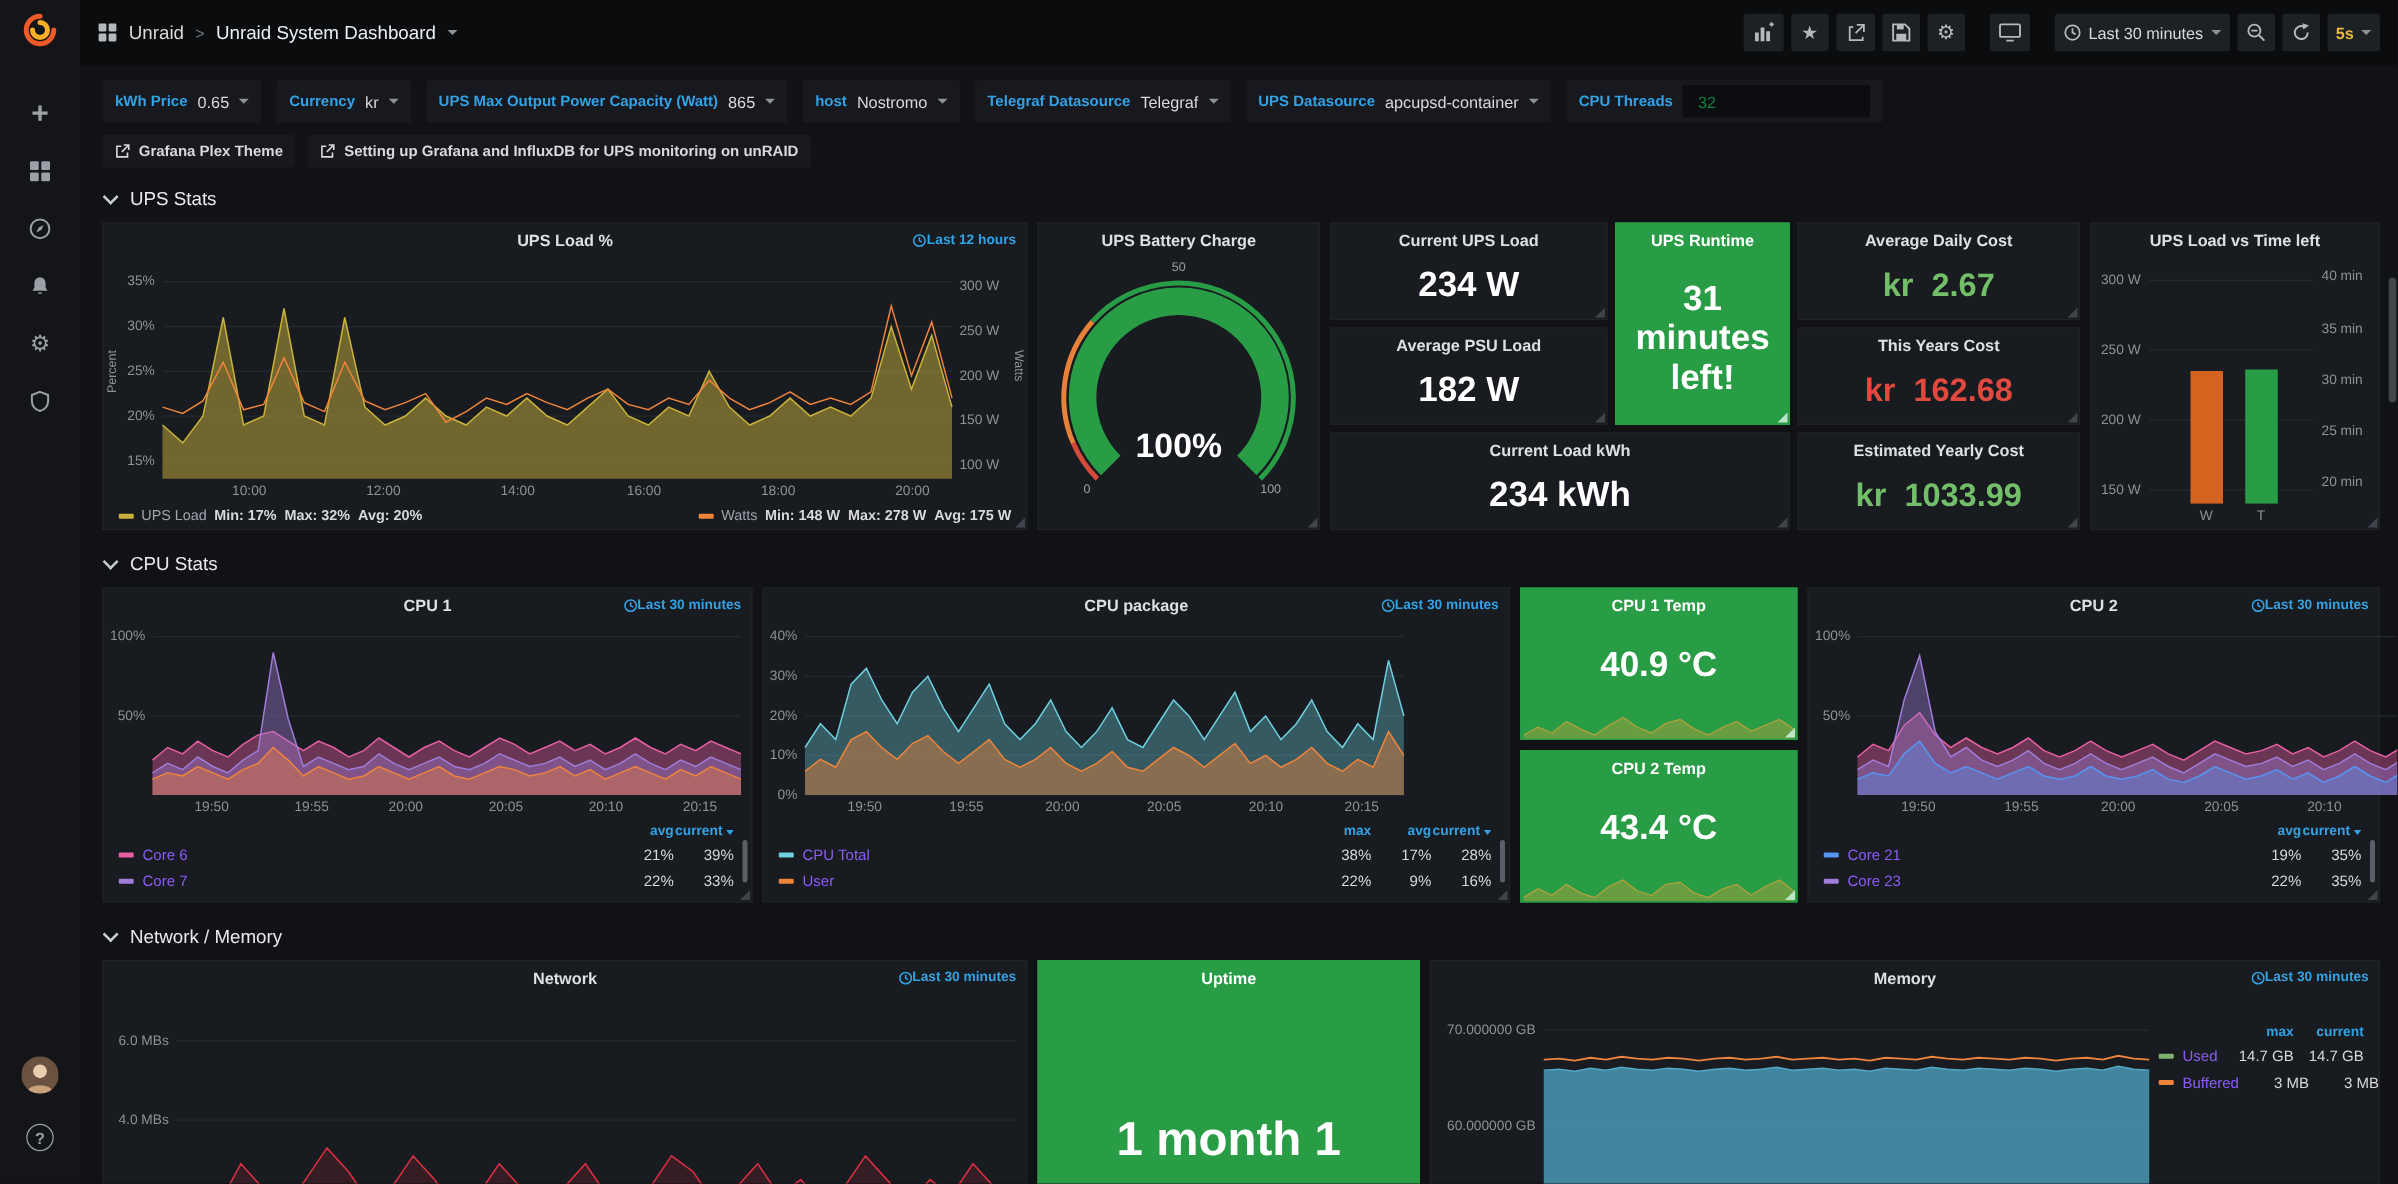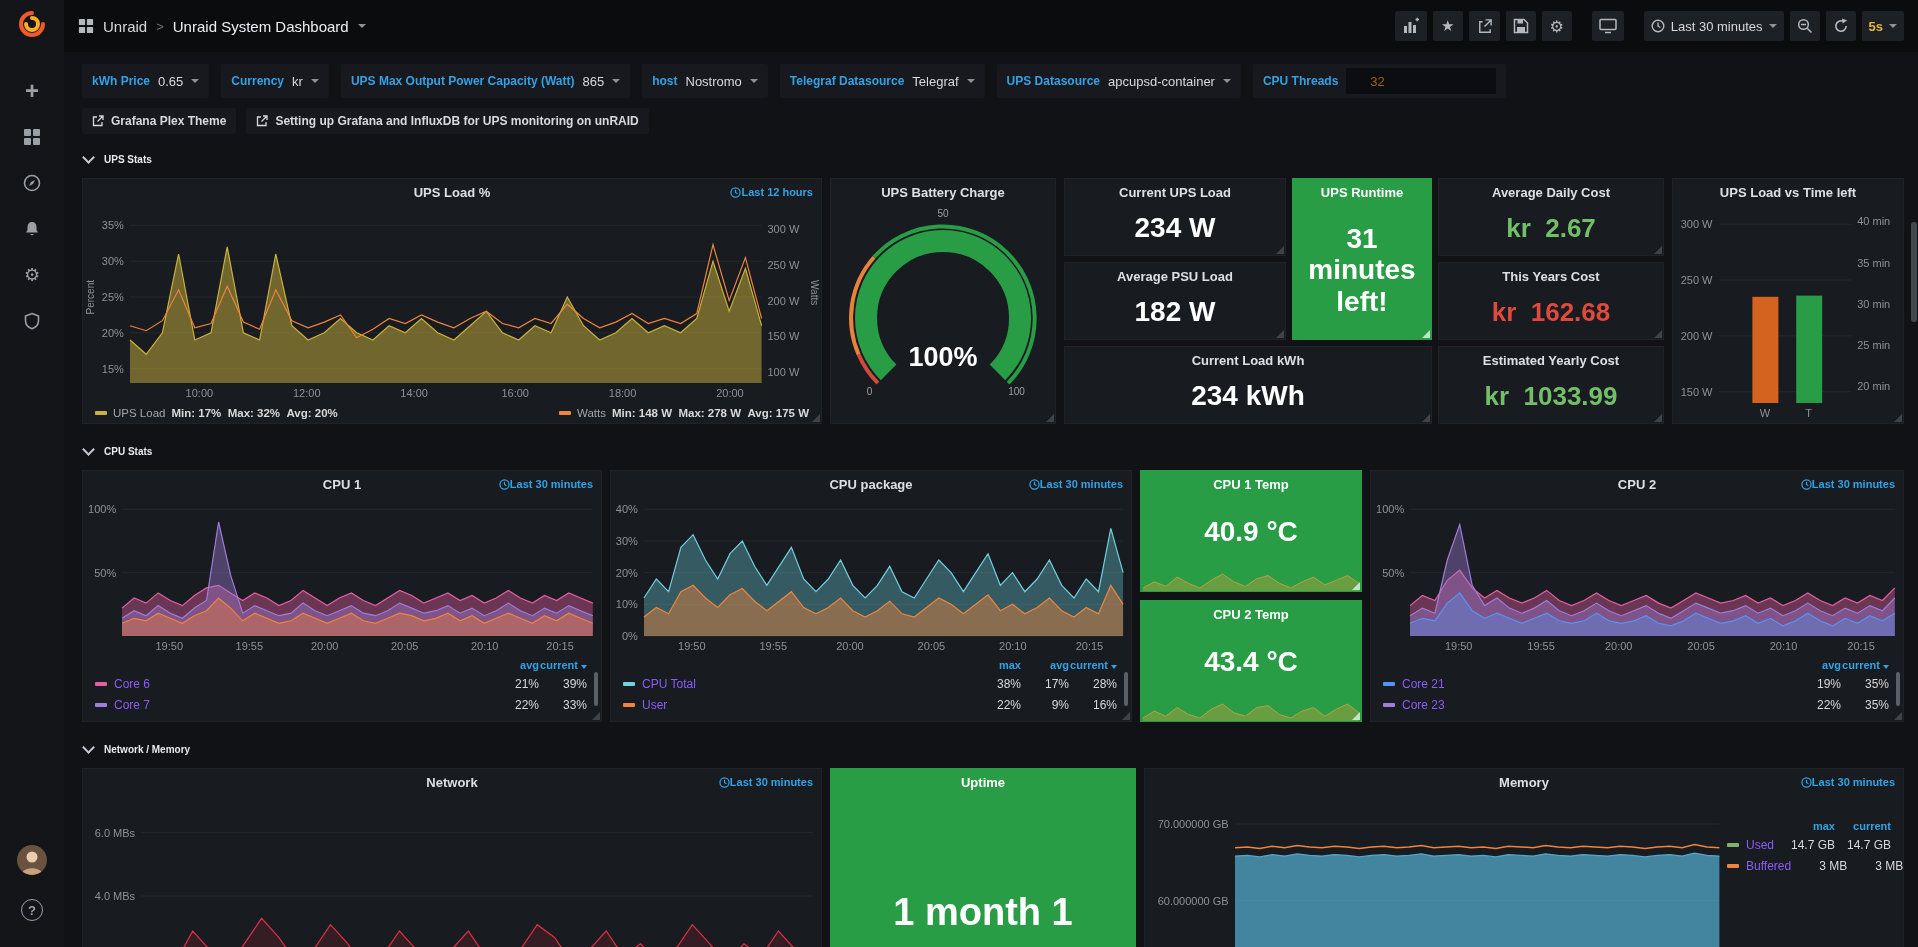--- a/index.html
+++ b/index.html
@@ -30,24 +30,24 @@
 .gear-glyph{font-size:16px;color:#b4b9be}
 .nav-gap{width:14px}
 .time-label{font-size:13px;color:#d8d9da}
 .rint{font-size:13px;color:#eab839;font-weight:bold}
 
 .dash{flex:1;overflow:hidden;padding:12px 14px 0 18px}
 .vars-row{display:flex;gap:12px;align-items:center}
 .var-pill{display:flex;align-items:center;gap:8px;background:#17191e;padding:0 10px;height:34px;border-radius:2px;cursor:pointer}
 .var-label{color:#33a2e5;font-size:12px;font-weight:bold}
 .var-value{color:#d8d9da;font-size:13px}
-.var-input{width:150px;height:26px;background:#0b0d10;border:none;color:#a16207;font:inherit;padding:0 24px}
+.var-input{width:150px;height:26px;background:#0b0d10;border:none;color:#15803d;font:inherit;padding:0 12px}
 .links-row{display:flex;gap:10px;margin-top:10px}
 .dash-link{display:flex;align-items:center;gap:7px;background:#17191e;height:26px;padding:0 10px;border-radius:2px;color:#d8d9da;font-size:12px;font-weight:bold;cursor:pointer}
-.section-head{display:flex;align-items:center;height:30px;margin:10px 0 4px;cursor:pointer;font-size:10px;font-weight:bold;color:#e8eaed;gap:11px}
+.section-head{display:flex;align-items:center;height:30px;margin:10px 0 4px;cursor:pointer;font-size:15px;font-weight:normal;color:#e8eaed;gap:11px}
 .chev{width:9px;height:9px;border-right:2px solid #c7ccd1;border-bottom:2px solid #c7ccd1;transform:rotate(45deg);display:inline-block;margin:-4px 0 0 2px}
 .row{display:flex;gap:8px;margin-bottom:12px}
 .row-ups{height:246px}.row-cpu{height:252px}.row-net{height:262px}
 .panel{background:#181b1f;border:1px solid #202226;position:relative;display:flex;flex-direction:column;height:100%}
 .flex1{flex:1;min-width:0}
 .p-head{height:26px;flex-shrink:0;display:flex;align-items:center;justify-content:center;position:relative}
 .p-title{font-size:13px;font-weight:bold;color:#dde0e3;cursor:pointer}
 .time-badge{position:absolute;right:8px;top:0;height:26px;display:flex;align-items:center;gap:0;color:#33a2e5;font-size:11px;font-weight:bold}
 .p-body{flex:1;display:flex;flex-direction:column;min-height:0;position:relative}
 .chart{flex:1;position:relative;min-height:0;cursor:crosshair}
@@ -513,21 +513,21 @@
                     <span class="lt-v">22%</span>
                     <span class="lt-v">33%</span>
                   </span>
               </div>
               <span class="legend-scroll"></span>
             </div>
           </div>
           <span class="resize"></span>
         </div>
 
-        <div class="panel" style="width:522px">
+        <div class="panel" style="width:598px">
           <div class="p-head">
             <span class="p-title">CPU package</span>
             <span class="time-badge">
               <svg width="11" height="11" viewBox="0 0 14 14">
                   <circle cx="7" cy="7" r="5.8" fill="none" stroke="#33a2e5" stroke-width="1.6"></circle>
                   <path d="M7 3.5 V7 L9.5 8.5" fill="none" stroke="#33a2e5" stroke-width="1.6"></path>
                 </svg>
               <span>Last 30 minutes</span>
             </span>
           </div>

